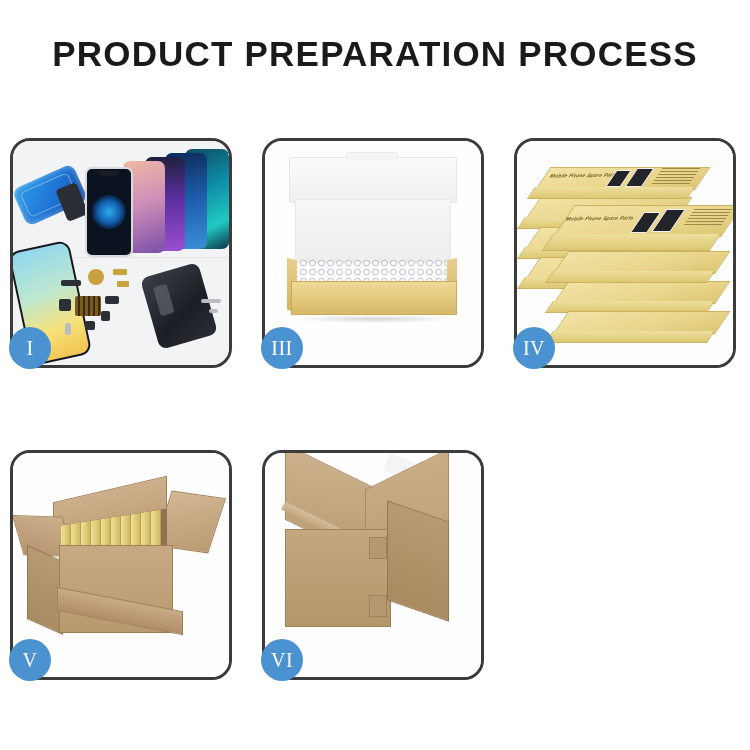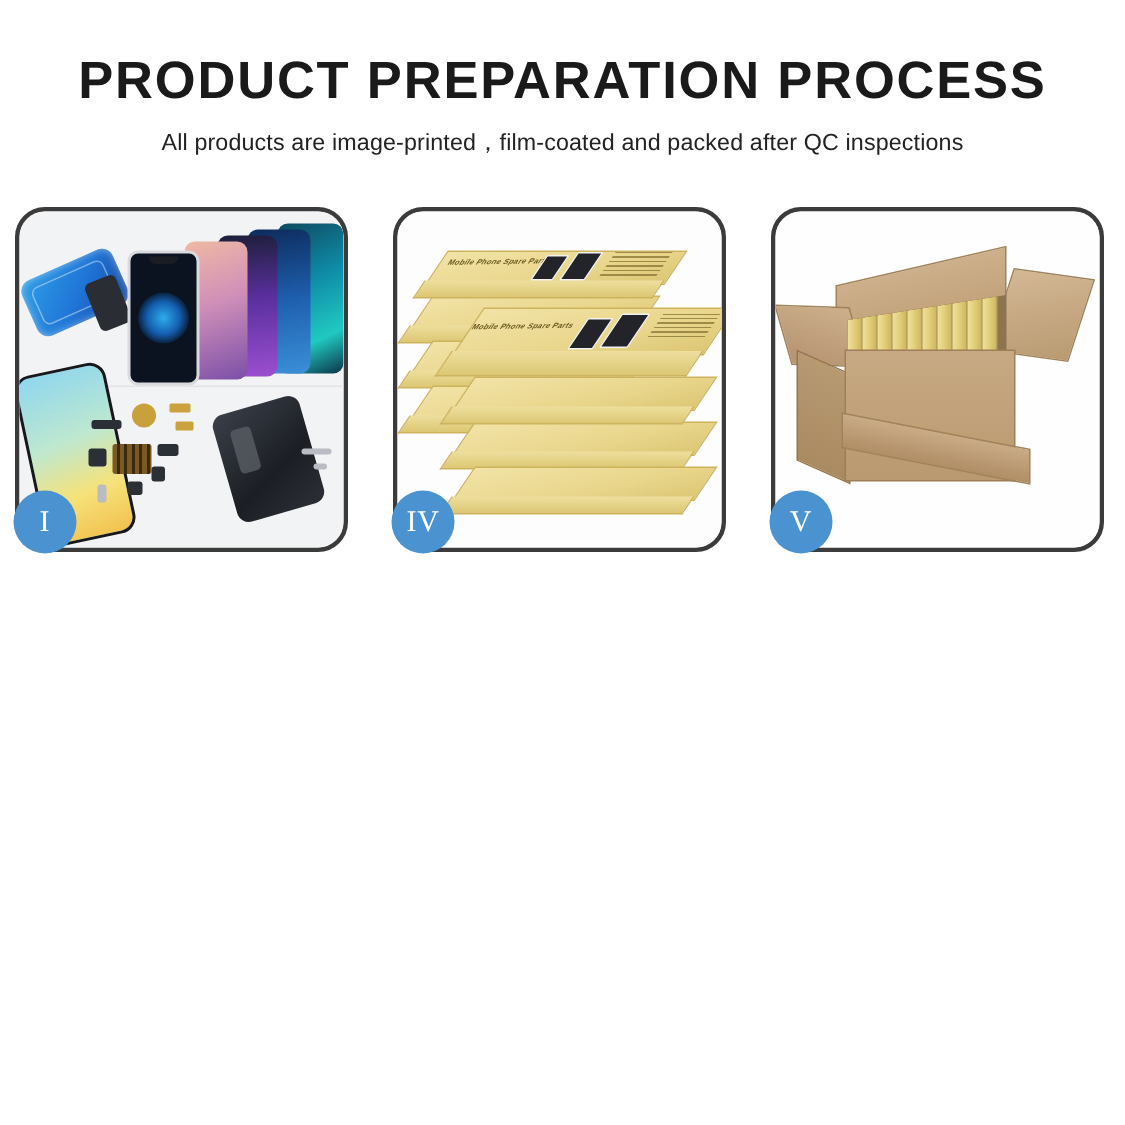--- a/index.html
+++ b/index.html
@@ -301,21 +301,20 @@
     background:rgba(240,240,240,.75);transform:rotate(22deg);border-radius:2px;
   }
 </style>
 </head>
 <body>
 
 <div class="page">
 
   <div class="header">
     <h1 class="title">PRODUCT PREPARATION PROCESS</h1>
-    <p class="subtitle">All products are image-printed，film-coated and packed after QC inspections</p>
   </div>
 
   <div class="grid">
 
     <div class="panel">
       <div class="panel-inner p1">
         <div class="splitline"></div>
         <div class="ph blue-flat"></div>
         <div class="ph dark-small"></div>
         <div class="ph teal"></div>
@@ -335,20 +334,32 @@
         <div class="chip" style="left:88px;top:170px;width:9px;height:10px;"></div>
         <div class="chip" style="left:72px;top:180px;width:10px;height:9px;"></div>
         <div class="chip silver" style="left:52px;top:182px;width:6px;height:12px;"></div>
         <div class="chip silver" style="left:196px;top:168px;width:9px;height:4px;"></div>
         <div class="chip silver" style="left:188px;top:158px;width:20px;height:4px;"></div>
       </div>
       <div class="badge">I</div>
     </div>
 
 
+    <div class="panel">
+      <div class="panel-inner p3">
+        <div class="box3-lid"></div>
+        <div class="box3-back"></div>
+        <div class="box3-left"></div>
+        <div class="box3-right"></div>
+        <div class="box3-fill"></div>
+        <div class="box3-front"></div>
+        <div class="box3-shadow"></div>
+      </div>
+      <div class="badge">III</div>
+    </div>
 
     <div class="panel">
       <div class="panel-inner p4">
         <div class="stack">
 
           <div class="sbox" style="left:0px;top:44px;">
             <div class="top"></div>
               <div class="side"></div>
           </div>
           <div class="sbox" style="left:0px;top:74px;">
@@ -412,15 +423,28 @@
           <div class="ybox" style="left:80px;"></div>
           <div class="ybox" style="left:90px;"></div>
         </div>
         <div class="c5-left"></div>
         <div class="c5-body"></div>
         <div class="c5-flap-front"></div>
       </div>
       <div class="badge">V</div>
     </div>
 
+    <div class="panel">
+      <div class="panel-inner p6">
+        <div class="c6-tape"></div>
+        <div class="c6-top"></div>
+        <div class="c6-top2"></div>
+        <div class="c6-seam"></div>
+        <div class="c6-front"></div>
+        <div class="c6-side"></div>
+        <div class="c6-tab" style="left:104px;top:84px;width:16px;height:20px;"></div>
+        <div class="c6-tab" style="left:104px;top:142px;width:16px;height:20px;"></div>
+      </div>
+      <div class="badge">VI</div>
+    </div>
 
   </div>
 </div>
 
 </body></html>

